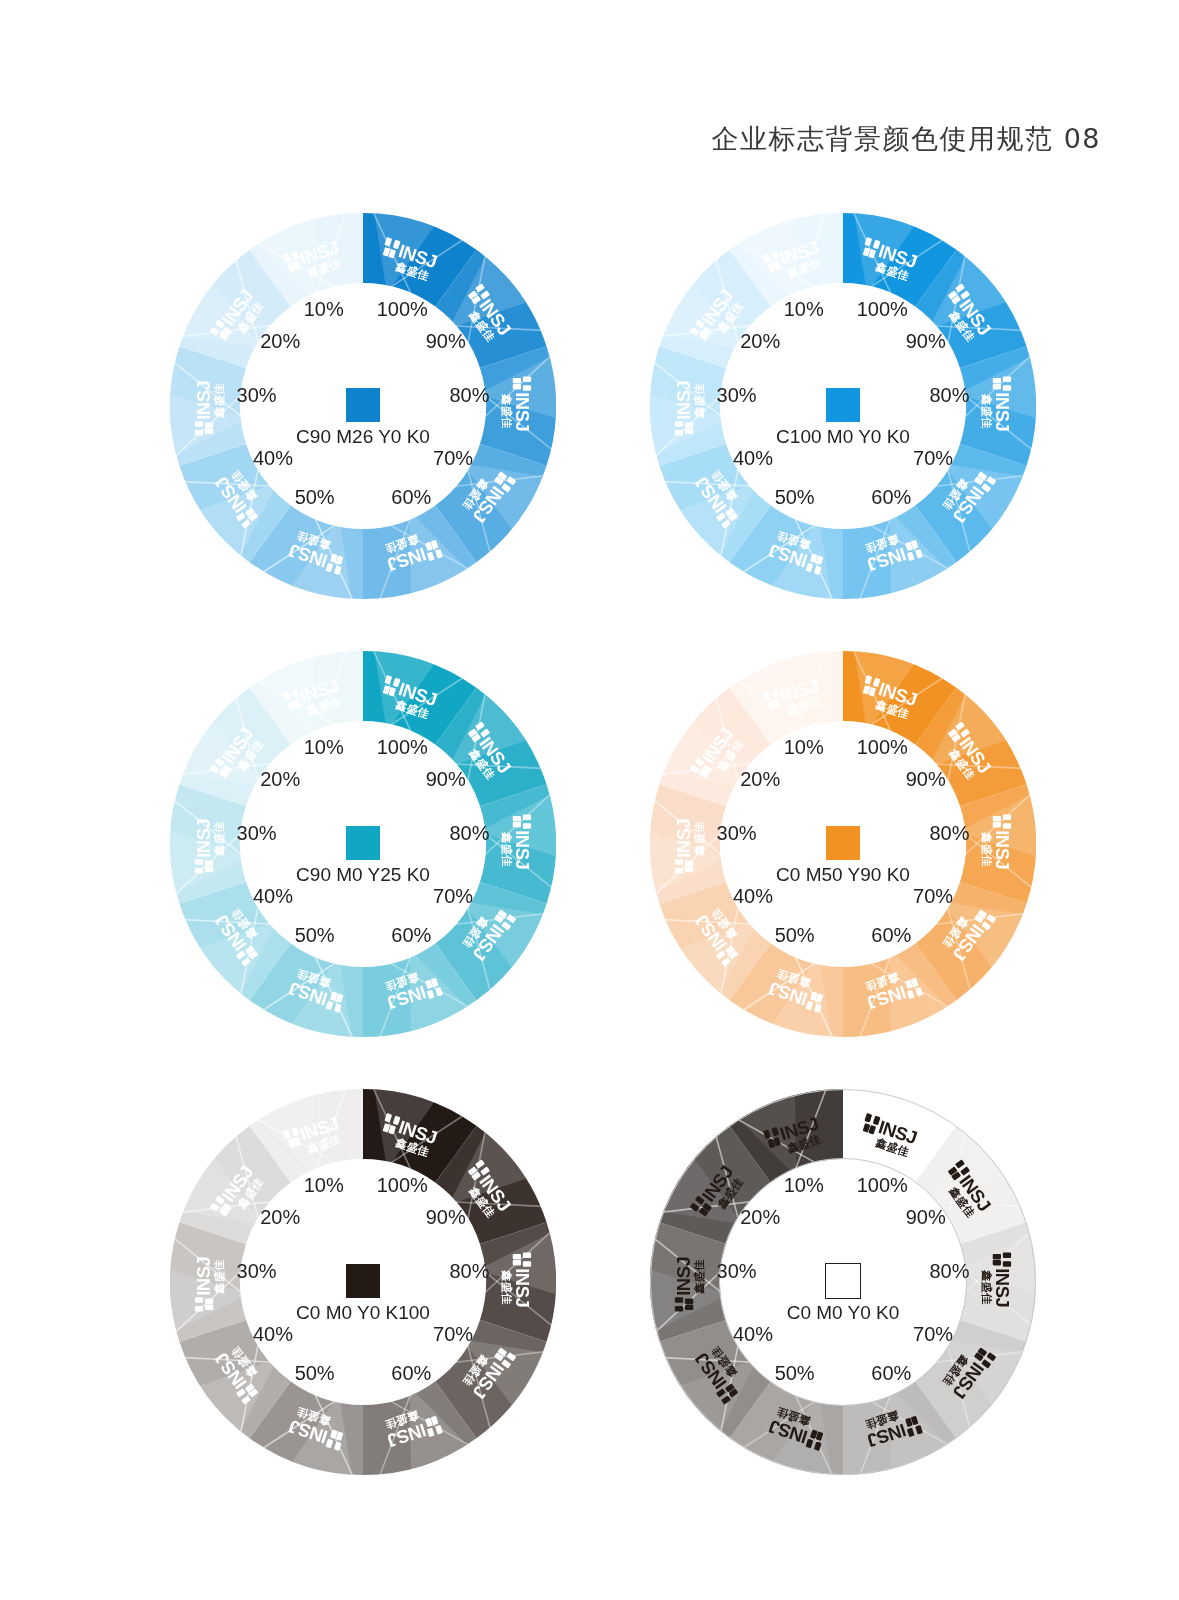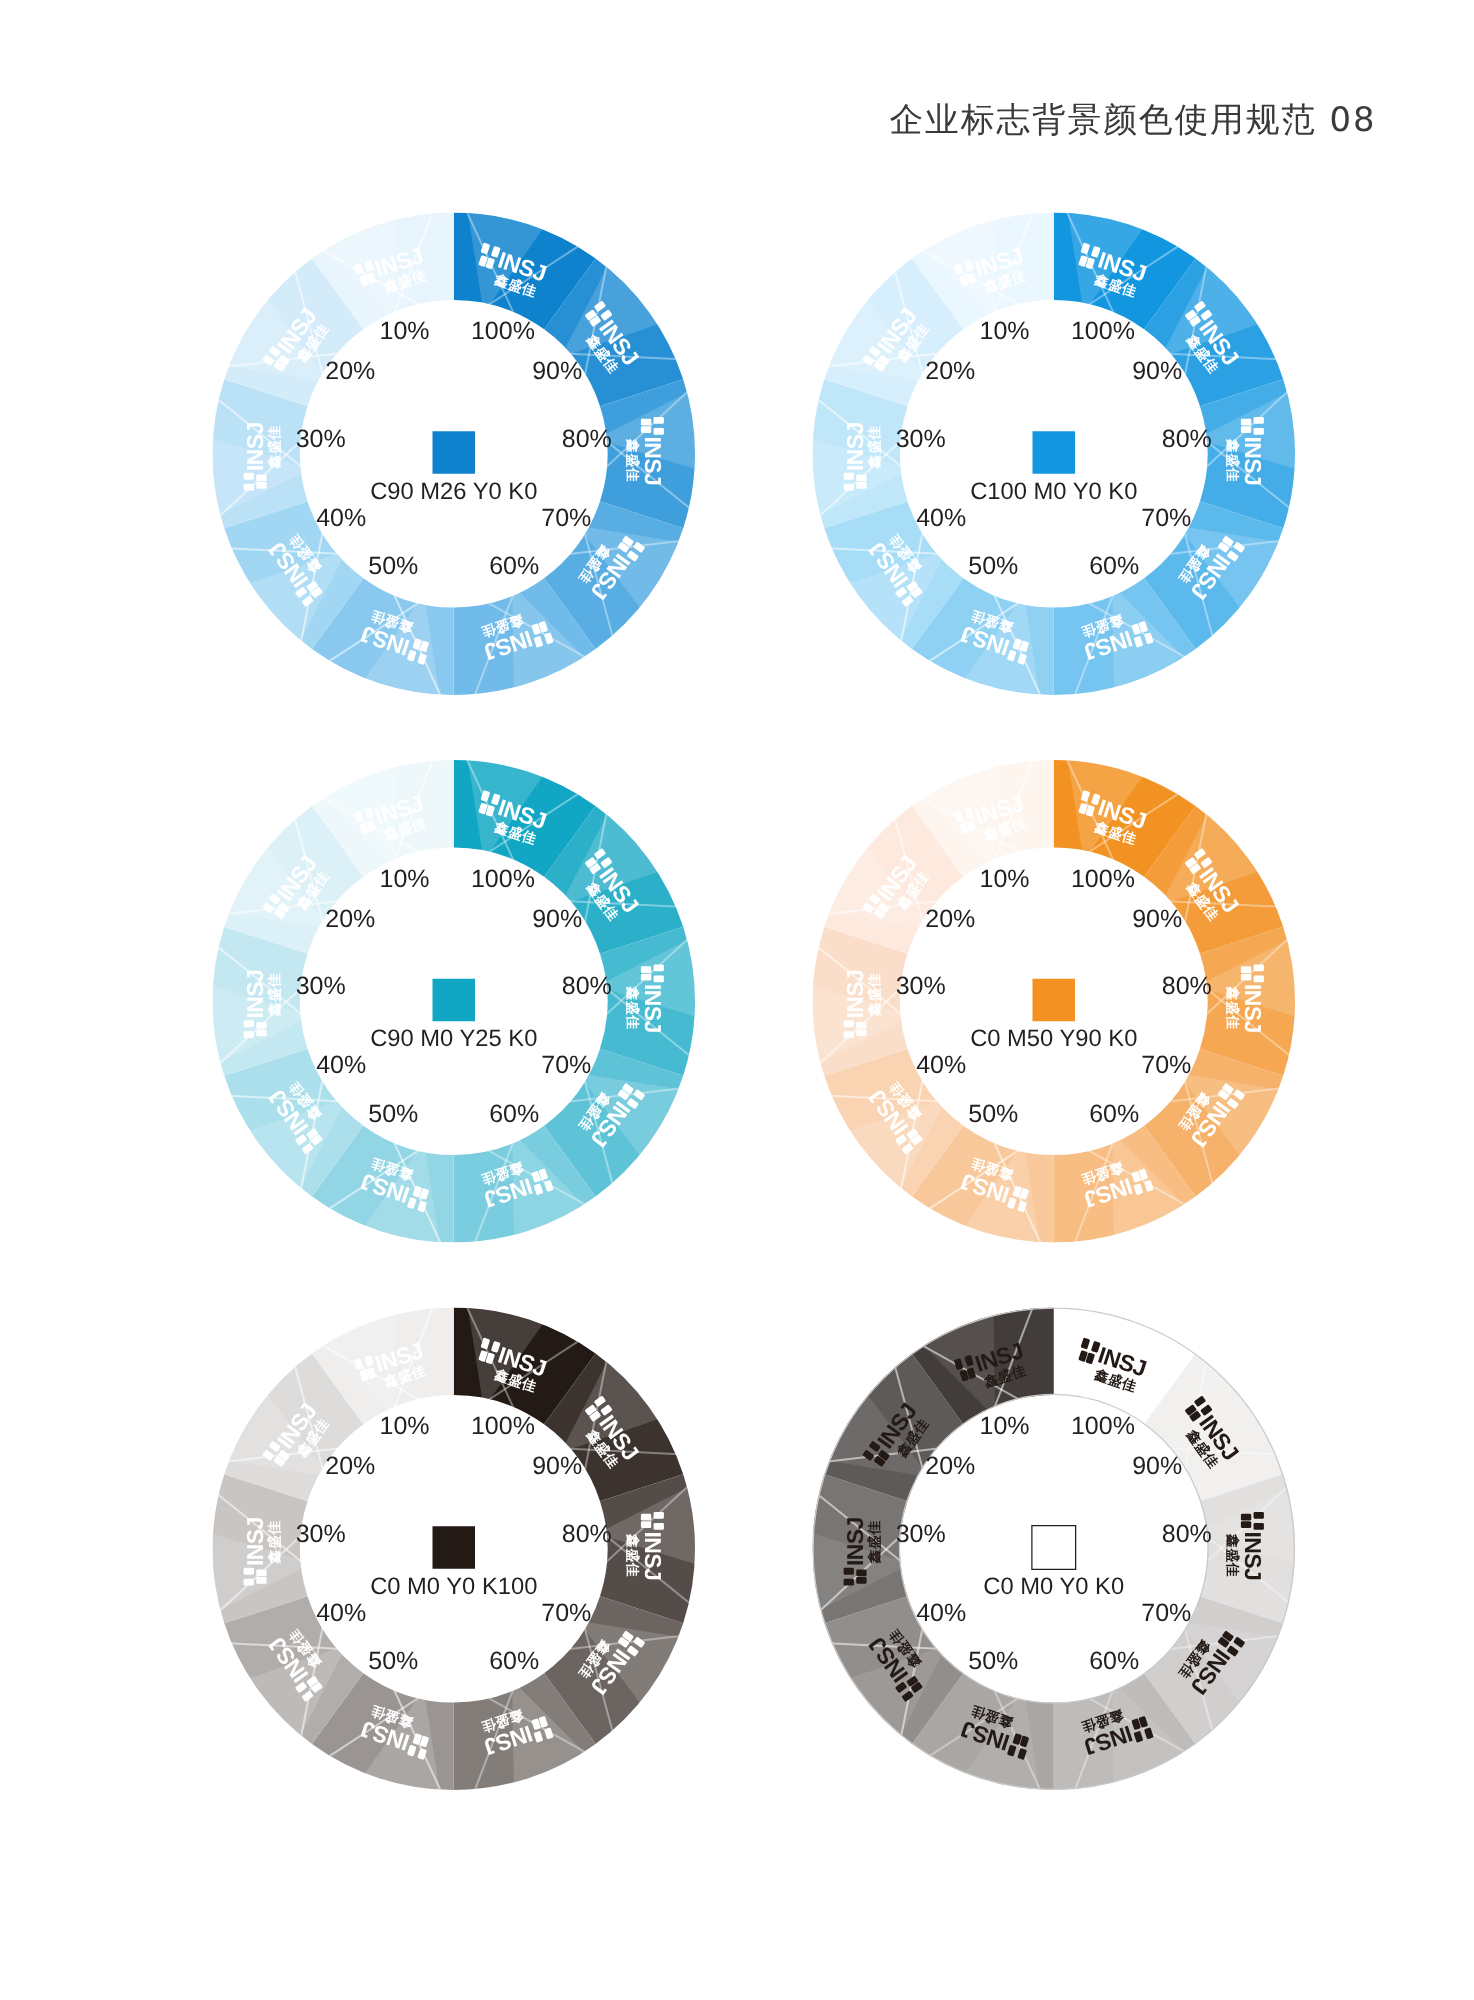--- a/index.html
+++ b/index.html
@@ -3,21 +3,21 @@
 <meta charset="utf-8">
 <style>
   html,body{margin:0;padding:0;}
   body{
     width:1179px;height:1600px;
     background:#ffffff;
     font-family:"Liberation Sans","DejaVu Sans",sans-serif;
     overflow:hidden;
     position:relative;
   }
-  .page{position:relative;width:1179px;height:1544px;}
+  .page{position:relative;width:1179px;height:1544px;margin-top:43px;}
 
   
   .header{
     position:absolute;
     right:78px; top:78px;
     font-size:27px;
     letter-spacing:1.5px;
     color:#3b3a38;
     font-family:"DejaVu Sans","Liberation Sans",sans-serif;
     white-space:nowrap;

